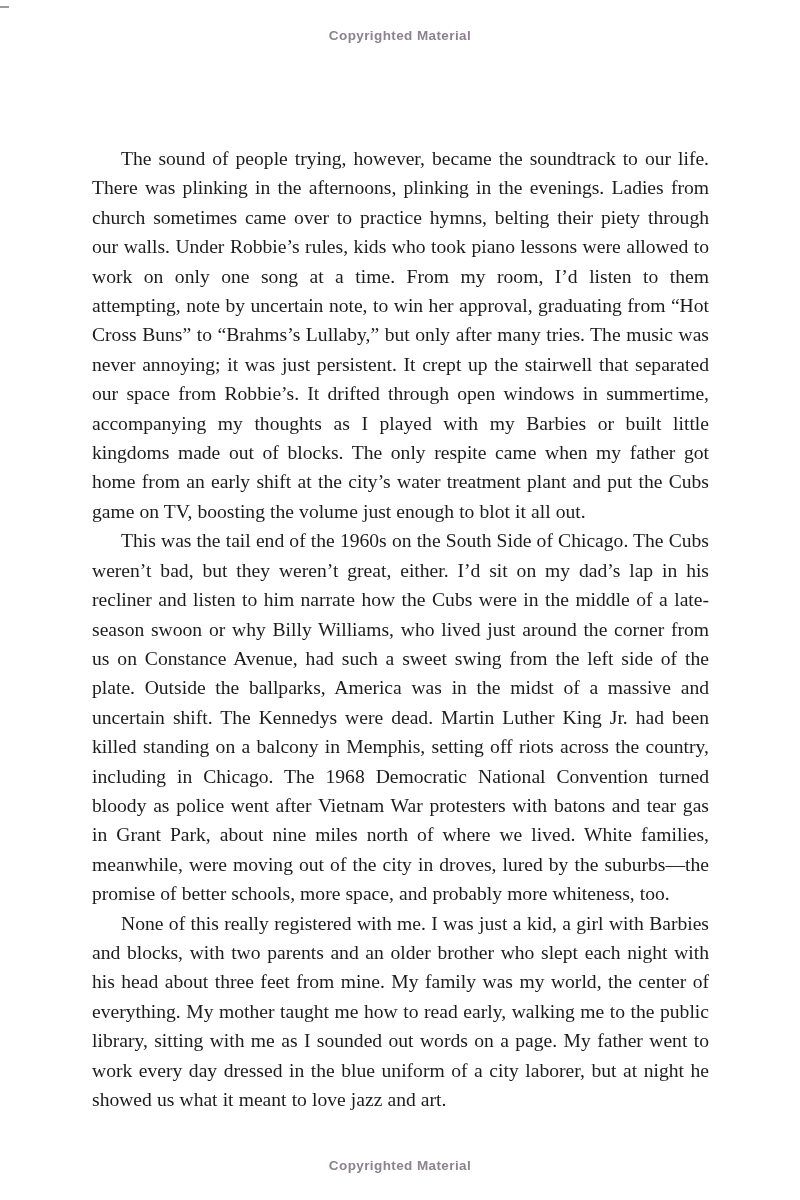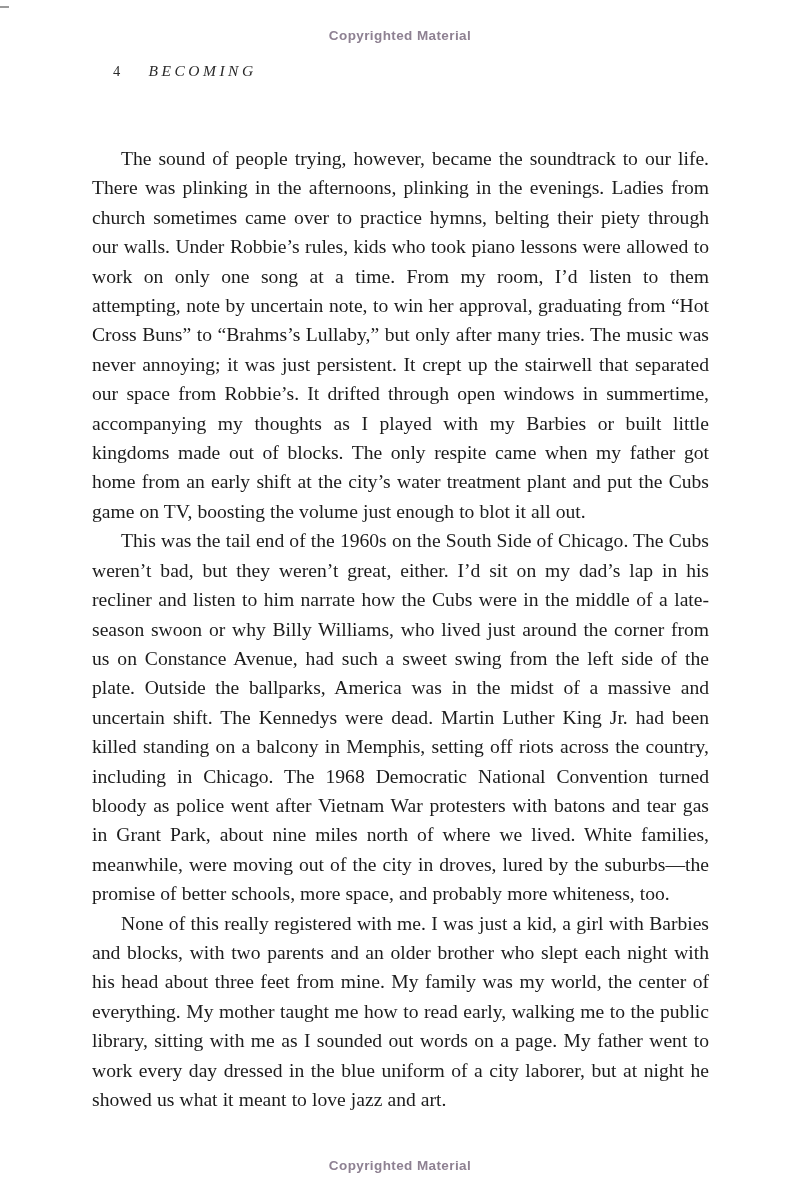--- a/index.html
+++ b/index.html
@@ -83,24 +83,20 @@
 </style>
 </head>
 <body>
 
 <div class="book-page">
 
   <div class="scan-artifact"></div>
 
   <div class="watermark top">Copyrighted Material</div>
 
-  <div class="running-header">
-    <span class="page-number">4</span>
-    <span class="book-title">BECOMING</span>
-  </div>
 
   <div class="body-text">
     <p>The sound of people trying, however, became the soundtrack to our life. There was plinking in the afternoons, plinking in the evenings. Ladies from church sometimes came over to practice hymns, belting their piety through our walls. Under Robbie’s rules, kids who took piano lessons were allowed to work on only one song at a time. From my room, I’d listen to them attempting, note by uncertain note, to win her approval, graduating from “Hot Cross Buns” to “Brahms’s Lullaby,” but only after many tries. The music was never annoying; it was just persistent. It crept up the stairwell that separated our space from Robbie’s. It drifted through open windows in summertime, accompanying my thoughts as I played with my Barbies or built little kingdoms made out of blocks. The only respite came when my father got home from an early shift at the city’s water treatment plant and put the Cubs game on TV, boosting the volume just enough to blot it all out.</p>
     <p>This was the tail end of the 1960s on the South Side of Chicago. The Cubs weren’t bad, but they weren’t great, either. I’d sit on my dad’s lap in his recliner and listen to him narrate how the Cubs were in the middle of a late-season swoon or why Billy Williams, who lived just around the corner from us on Constance Avenue, had such a sweet swing from the left side of the plate. Outside the ballparks, America was in the midst of a massive and uncertain shift. The Kennedys were dead. Martin Luther King Jr. had been killed standing on a balcony in Memphis, setting off riots across the country, including in Chicago. The 1968 Democratic National Convention turned bloody as police went after Vietnam War protesters with batons and tear gas in Grant Park, about nine miles north of where we lived. White families, meanwhile, were moving out of the city in droves, lured by the suburbs—the promise of better schools, more space, and probably more whiteness, too.</p>
     <p>None of this really registered with me. I was just a kid, a girl with Barbies and blocks, with two parents and an older brother who slept each night with his head about three feet from mine. My family was my world, the center of everything. My mother taught me how to read early, walking me to the public library, sitting with me as I sounded out words on a page. My father went to work every day dressed in the blue uniform of a city laborer, but at night he showed us what it meant to love jazz and art.</p>
   </div>
 
   <div class="watermark bottom">Copyrighted Material</div>
 
 </div>

